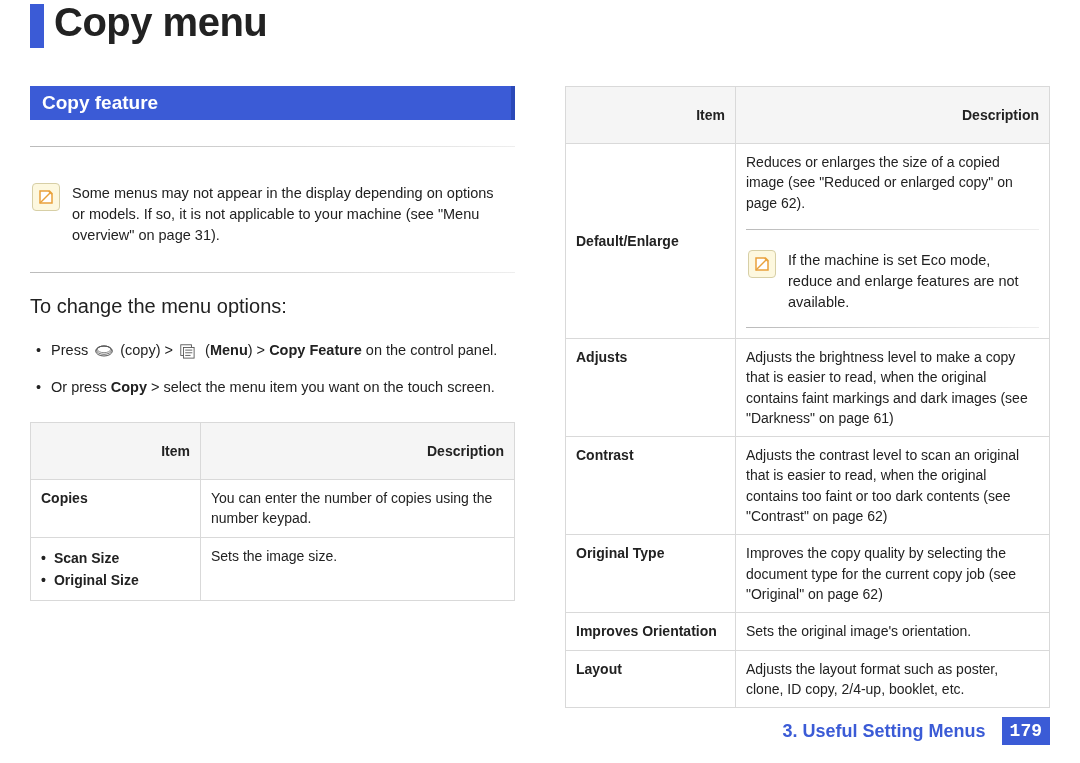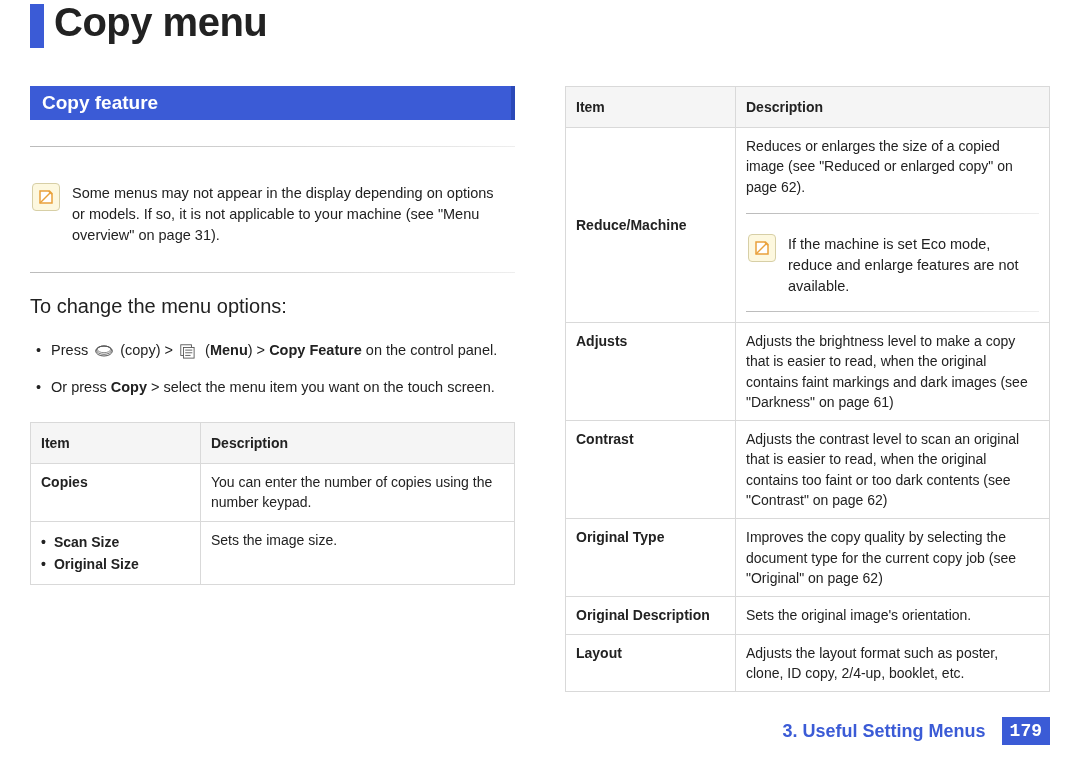--- a/index.html
+++ b/index.html
@@ -16,21 +16,21 @@
   .note-rule { height: 1px; background: linear-gradient(to right, #bbb, #eee); margin-bottom: 2px; }
   .note-icon { width: 28px; height: 28px; border:1px solid #d7cfa6; border-radius:4px; background: #fdf8df; display: flex; align-items: center; justify-content: center; flex: 0 0 28px; }
   .note-icon svg { width: 18px; height: 18px; }
   .note-text { font-size: 14.5px; line-height: 1.45; }
   .body-line { font-size: 20px; line-height: 1.5; margin: 18px 0; }
   .bullets { margin: 10px 0 24px 0; padding: 0; list-style: none; }
   .bullets li { display: flex; gap: 10px; font-size: 14.5px; line-height: 1.55; margin: 10px 0 14px 0; }
   .bullets li::before { content: "•"; color: #222; margin-left: 6px; }
   .inline-icon { display:inline-flex; vertical-align: middle; width:20px; height:16px; margin:0 2px; }
   table.feat { width: 100%; border-collapse: collapse; font-size: 14px; }
-  table.feat th { background: #f5f5f5; font-weight: 700; text-align: left; padding: 12px 10px; border: 1px solid #d9d9d9; }
+  table.feat th { background: #f5f5f5; font-weight: 700; text-align: right; padding: 20px 10px; border: 1px solid #d9d9d9; }
   table.feat td { padding: 8px 10px; border: 1px solid #d9d9d9; vertical-align: top; line-height: 1.45; }
   table.feat td.item { font-weight: 700; width: 170px; }
   .sub-bullet { display:flex; gap:8px; margin:2px 0;}
   .sub-bullet::before{content:"•"; }
   .footer { position: absolute; bottom: 18px; right: 30px; display: flex; align-items: center; gap: 16px; font-size: 18px; }
   .footer-text { color: #3b5bd6; font-weight: 700; }
   .footer-page { background: #3b5bd6; color: #fff; font-weight: 700; padding: 4px 8px; font-family: Liberation Mono, monospace; }
   b { font-weight:700; }
 </style>
 </head>
@@ -123,21 +123,21 @@
   <div class="col">
     <table class="feat">
       <thead>
         <tr>
           <th style="width:170px">Item</th>
           <th>Description</th>
         </tr>
       </thead>
       <tbody>
         <tr>
-          <td class="item" style="vertical-align:middle">Reduce/Machine</td>
+          <td class="item" style="vertical-align:middle">Default/Enlarge</td>
           <td>
             <div>Reduces or enlarges the size of a copied image (see "Reduced or enlarged copy" on page 62).</div>
             <div class="note-rule" style="margin-top:16px"></div>
             <div class="note-box inner">
               <div class="note-icon">
                 <svg viewBox="0 0 24 24">
                       <path fill="#e9a13b" d="M3 3 L17 3 L21 7 L21 21 L3 21 Z"></path>
                       <path fill="#fff" d="M5 5h10l4 4v10H5z"></path>
                       <path stroke="#e9a13b" stroke-width="2" d="M4 20 L18 6"></path>
                     </svg>
@@ -153,21 +153,21 @@
         </tr>
         <tr>
           <td class="item">Contrast</td>
           <td>Adjusts the contrast level to scan an original that is easier to read, when the original contains too faint or too dark contents (see "Contrast" on page 62)</td>
         </tr>
         <tr>
           <td class="item">Original Type</td>
           <td>Improves the copy quality by selecting the document type for the current copy job (see "Original" on page 62)</td>
         </tr>
         <tr>
-          <td class="item">Original Description</td>
+          <td class="item">Improves Orientation</td>
           <td>Sets the original image's orientation.</td>
         </tr>
         <tr>
           <td class="item">Layout</td>
           <td>Adjusts the layout format such as poster, clone, ID copy, 2/4-up, booklet, etc.</td>
         </tr>
       </tbody>
     </table>
   </div>
 </div>

